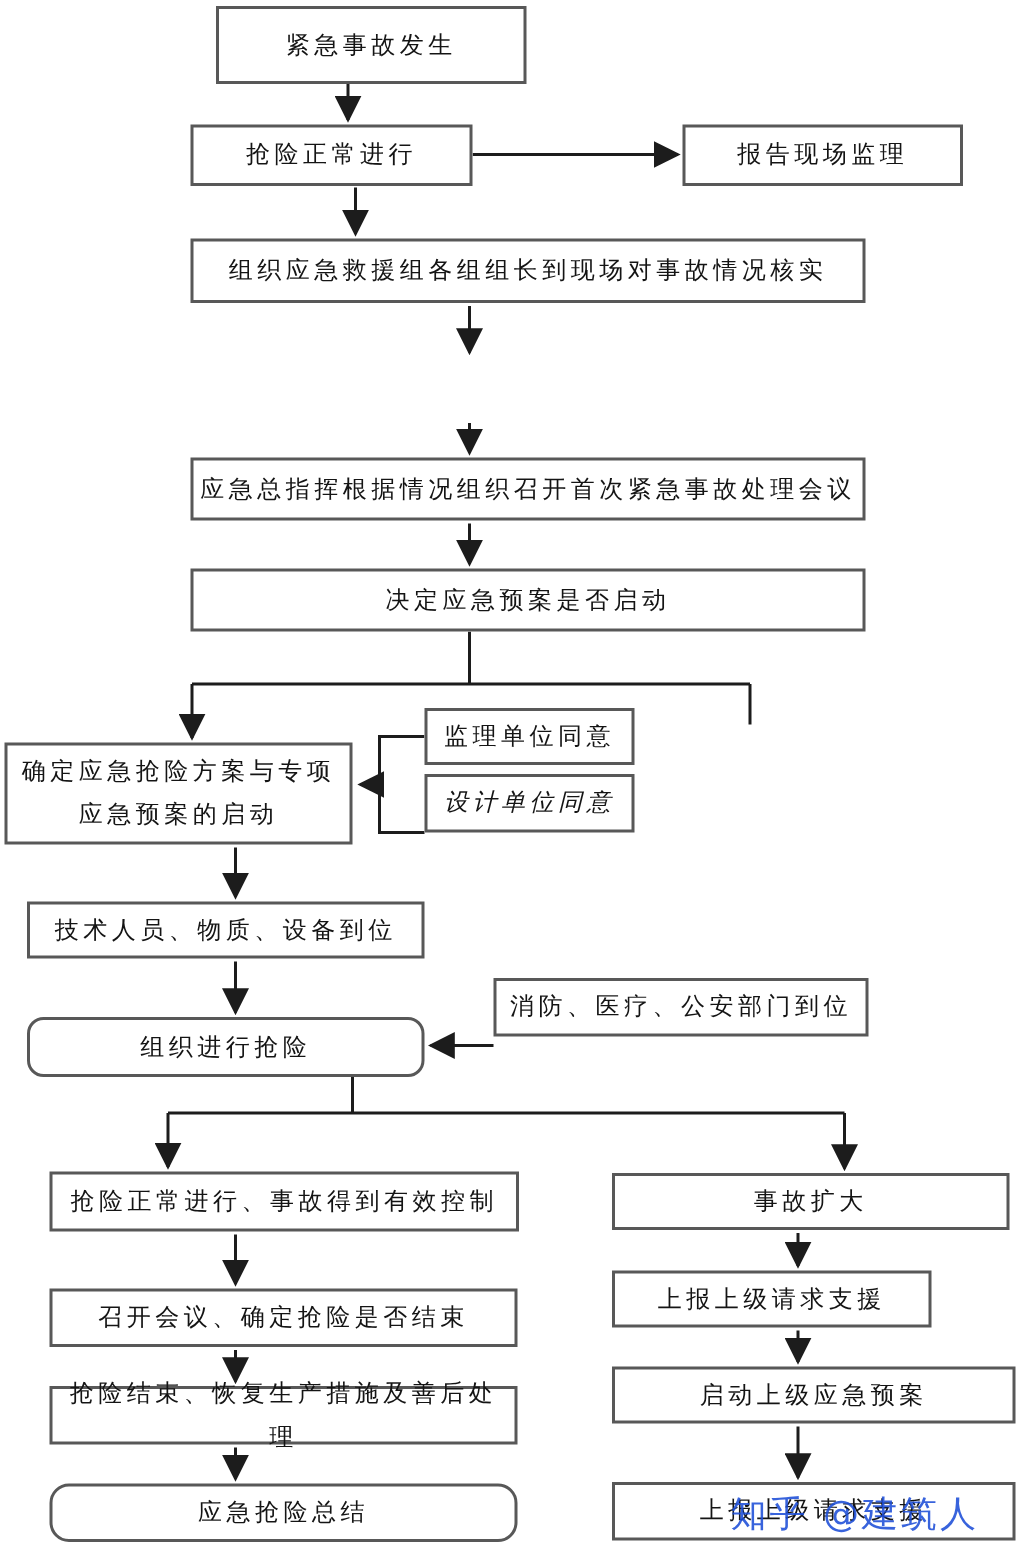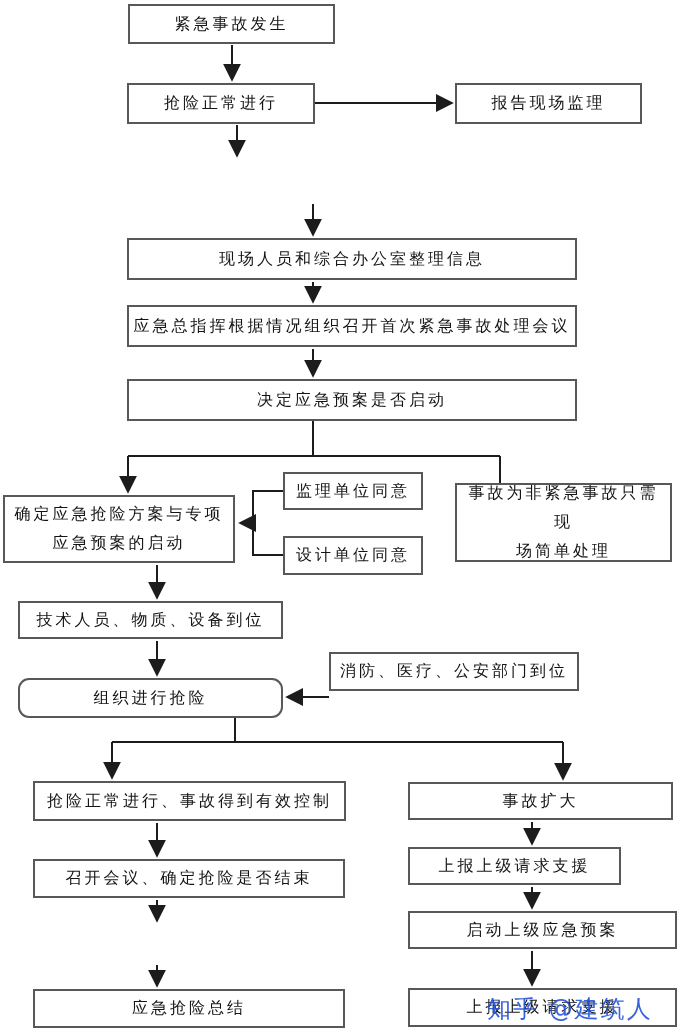--- a/index.html
+++ b/index.html
@@ -24,39 +24,39 @@
     text-align:center;
     font-size:16px;
     letter-spacing:3px;
     line-height:1.8;
     color:#141414;
     white-space:pre-line;
     z-index:2;
     padding:0 3px;
   }
   
-  #n-start             { left:128px; top:4px;   width:207px; height:40px;text-align:right; }
+  #n-start             { left:144px; top:4px;   width:207px; height:52px;text-align:right; }
   #n-report-commander  { left:127px; top:83px;  width:188px; height:41px; }
   #n-report-supervision{ left:455px; top:83px;  width:187px; height:41px; }
   #n-verify            { left:127px; top:159px; width:450px; height:43px; }
   #n-collate           { left:127px; top:238px; width:450px; height:42px; }
   #n-first-meeting     { left:127px; top:305px; width:450px; height:42px; }
   #n-decide            { left:127px; top:379px; width:450px; height:42px; }
   #n-plan-launch       { left:3px;   top:495px; width:232px; height:68px; }
   #n-supervision-agree { left:283px; top:472px; width:140px; height:38px; }
-  #n-design-agree      { left:283px; top:536px; width:140px; height:39px; }
+  #n-design-agree      { left:283px; top:516px; width:140px; height:39px;font-style:italic; }
   #n-non-emergency     { left:455px; top:483px; width:217px; height:79px; }
   #n-resources         { left:18px;  top:601px; width:265px; height:38px; }
   #n-rescue            { left:18px;  top:678px; width:265px; height:40px;border-radius:11px; }
   #n-departments       { left:329px; top:652px; width:250px; height:39px; }
   #n-controlled        { left:33px;  top:781px; width:313px; height:40px; }
   #n-expanded          { left:408px; top:782px; width:265px; height:38px; }
   #n-confirm-end       { left:33px;  top:859px; width:312px; height:39px; }
   #n-recovery          { left:33px;  top:924px; width:312px; height:39px; }
-  #n-summary           { left:33px;  top:989px; width:312px; height:39px; }
+  #n-summary           { left:33px;  top:989px; width:312px; height:39px;border-radius:13px; }
   #n-request-support   { left:408px; top:847px; width:213px; height:38px; }
   #n-superior-plan     { left:408px; top:911px; width:269px; height:38px; }
   #n-superior-rescue   { left:408px; top:988px; width:269px; height:39px; }
 
   .watermark {
     position:absolute;
     left:487px; top:993px;
     font-size:24px;
     letter-spacing:2px;
     color:#1d4ed8;
@@ -112,34 +112,33 @@
 
       <line x1="532" y1="822" x2="532" y2="844" marker-end="url(#ah)"></line>
       <line x1="532" y1="887" x2="532" y2="908" marker-end="url(#ah)"></line>
       <line x1="532" y1="951" x2="532" y2="985" marker-end="url(#ah)"></line>
     </g>
   </svg>
 
   <div class="node" id="n-start">紧急事故发生</div>
   <div class="node" id="n-report-commander">抢险正常进行</div>
   <div class="node" id="n-report-supervision">报告现场监理</div>
-  <div class="node" id="n-collate">现场人员和综合办公室整理信息</div>
+  <div class="node" id="n-verify">组织应急救援组各组组长到现场对事故情况核实</div>
   <div class="node" id="n-first-meeting">应急总指挥根据情况组织召开首次紧急事故处理会议</div>
   <div class="node" id="n-decide">决定应急预案是否启动</div>
   <div class="node" id="n-plan-launch">确定应急抢险方案与专项
 应急预案的启动</div>
   <div class="node" id="n-supervision-agree">监理单位同意</div>
   <div class="node" id="n-design-agree">设计单位同意</div>
-  <div class="node" id="n-non-emergency">事故为非紧急事故只需现
-场简单处理</div>
   <div class="node" id="n-resources">技术人员、物质、设备到位</div>
   <div class="node" id="n-rescue">组织进行抢险</div>
   <div class="node" id="n-departments">消防、医疗、公安部门到位</div>
   <div class="node" id="n-controlled">抢险正常进行、事故得到有效控制</div>
   <div class="node" id="n-confirm-end">召开会议、确定抢险是否结束</div>
   <div class="node" id="n-expanded">事故扩大</div>
+  <div class="node" id="n-recovery">抢险结束、恢复生产措施及善后处理</div>
   <div class="node" id="n-summary">应急抢险总结</div>
   <div class="node" id="n-request-support">上报上级请求支援</div>
   <div class="node" id="n-superior-plan">启动上级应急预案</div>
   <div class="node" id="n-superior-rescue">上报上级请求支援</div>
 
   <div class="watermark">知乎 @建筑人</div>
 </div>
 
 </body></html>

